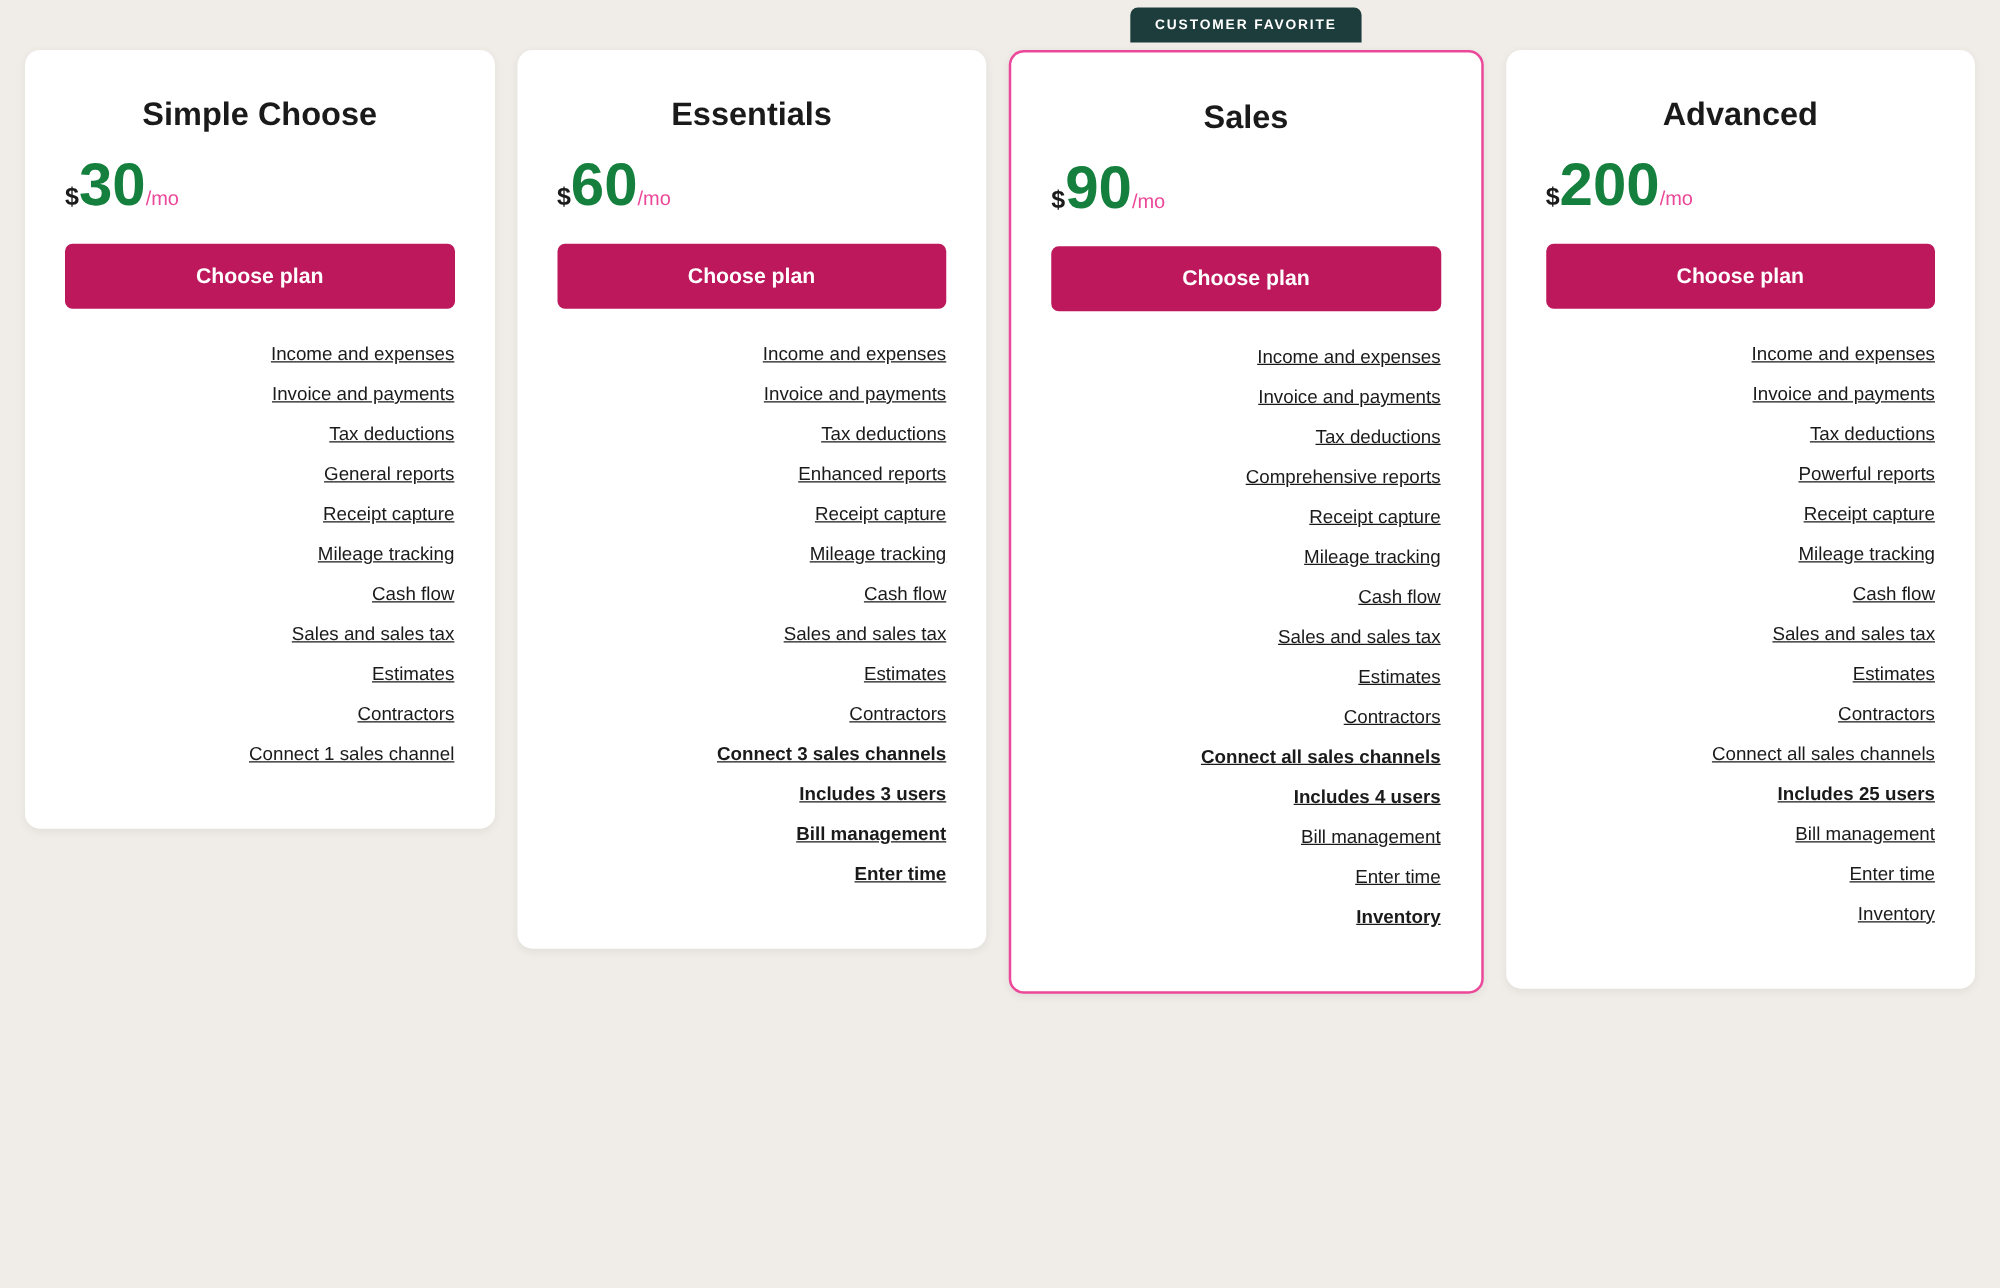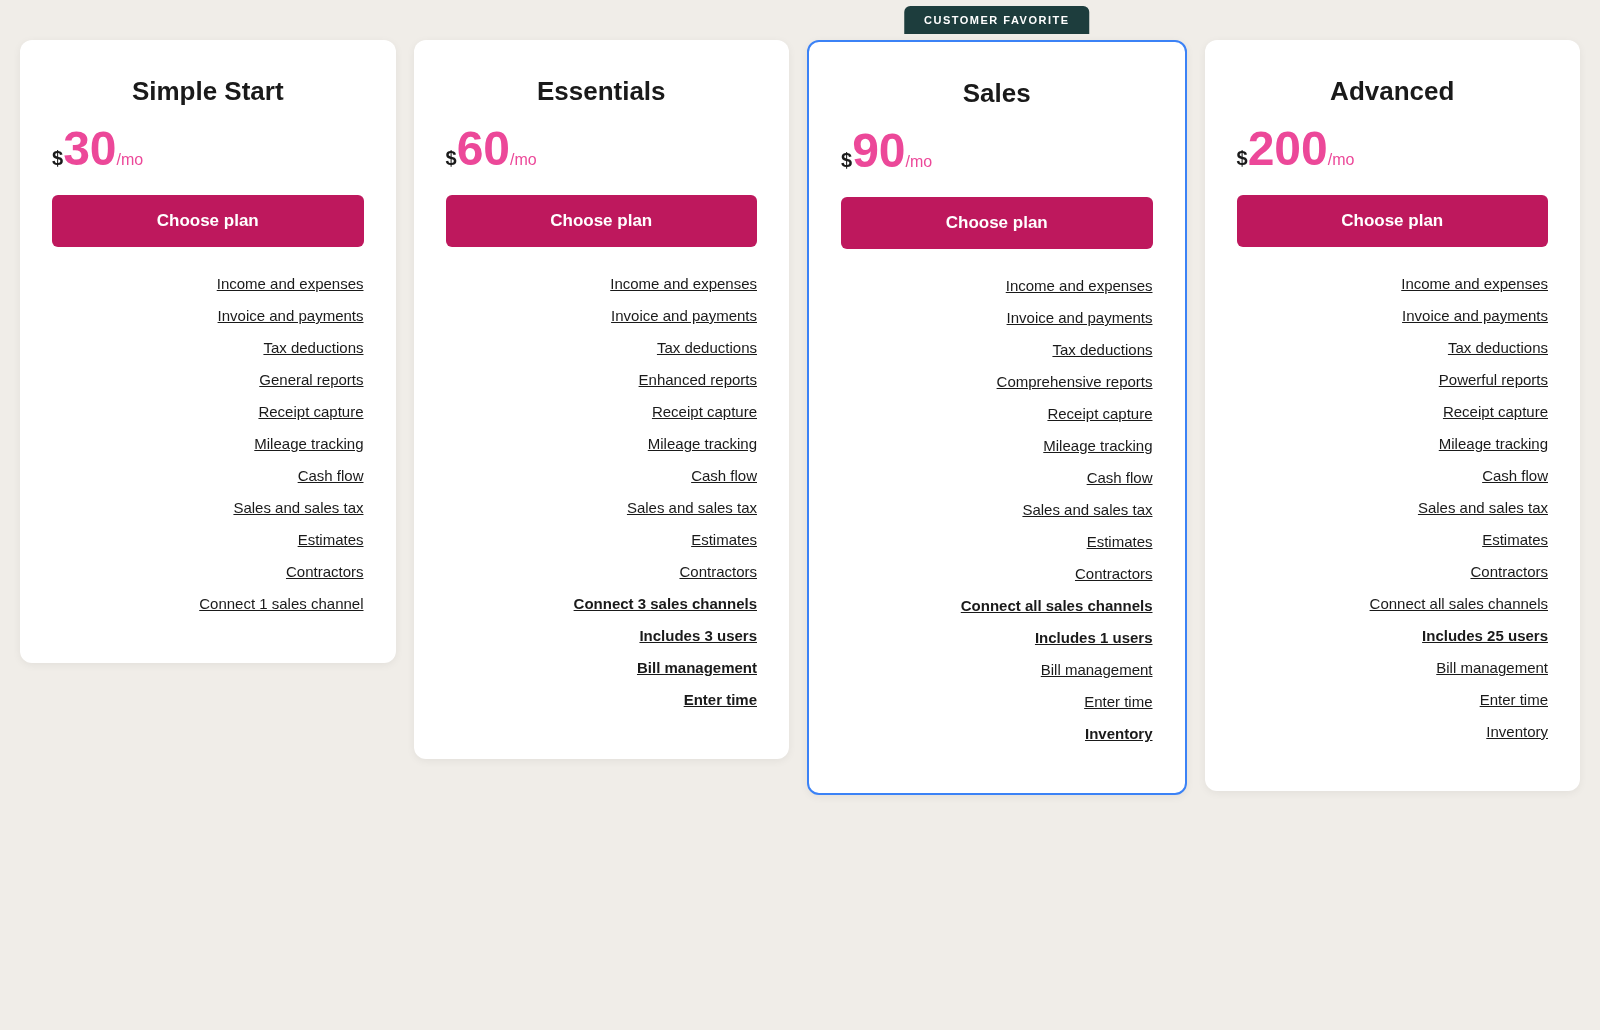--- a/index.html
+++ b/index.html
@@ -26,21 +26,21 @@
       background: #ffffff;
       border-radius: 12px;
       padding: 36px 32px 36px 32px;
       flex: 1;
       min-width: 0;
       position: relative;
       box-shadow: 0 2px 8px rgba(0,0,0,0.06);
     }
 
     .plan-card.featured {
-      border: 2px solid #3b82f6;
+      border: 2px solid #ec4899;
       margin-top: 0;
       padding-top: 36px;
     }
 
     .customer-favorite-badge {
       position: absolute;
       top: -36px;
       left: 50%;
       transform: translateX(-50%);
       background: #1d3d3d;
@@ -75,21 +75,21 @@
     .price-dollar {
       font-size: 20px;
       font-weight: 700;
       color: #1a1a1a;
       font-family: Arial, sans-serif;
     }
 
     .price-amount {
       font-size: 48px;
       font-weight: 900;
-      color: #ec4899;
+      color: #15803d;
       font-family: Arial, sans-serif;
       line-height: 1;
     }
 
     .price-period {
       font-size: 16px;
       color: #ec4899;
       font-family: Arial, sans-serif;
     }
 
@@ -129,21 +129,21 @@
 
     .feature-link.bold {
       font-weight: 700;
     }
   </style>
 </head>
 <body>
 
 <div class="plans-container">
     <div class="plan-card">
-      <h2 class="plan-title">Simple Start</h2>
+      <h2 class="plan-title">Simple Choose</h2>
       <div class="plan-price">
       <span class="price-dollar">$</span>
       <span class="price-amount">30</span>
       <span class="price-period">/mo</span>
     </div>
       <button class="choose-plan-btn">Choose plan</button>
       <ul class="features-list">
         <li>
         <a class="feature-link" href="#">Income and expenses</a>
       </li>
@@ -269,21 +269,21 @@
         <li>
         <a class="feature-link" href="#">Estimates</a>
       </li>
         <li>
         <a class="feature-link" href="#">Contractors</a>
       </li>
         <li>
         <a class="feature-link bold" href="#">Connect all sales channels</a>
       </li>
         <li>
-        <a class="feature-link bold" href="#">Includes 1 users</a>
+        <a class="feature-link bold" href="#">Includes 4 users</a>
       </li>
         <li>
         <a class="feature-link" href="#">Bill management</a>
       </li>
         <li>
         <a class="feature-link" href="#">Enter time</a>
       </li>
         <li>
         <a class="feature-link bold" href="#">Inventory</a>
       </li>

